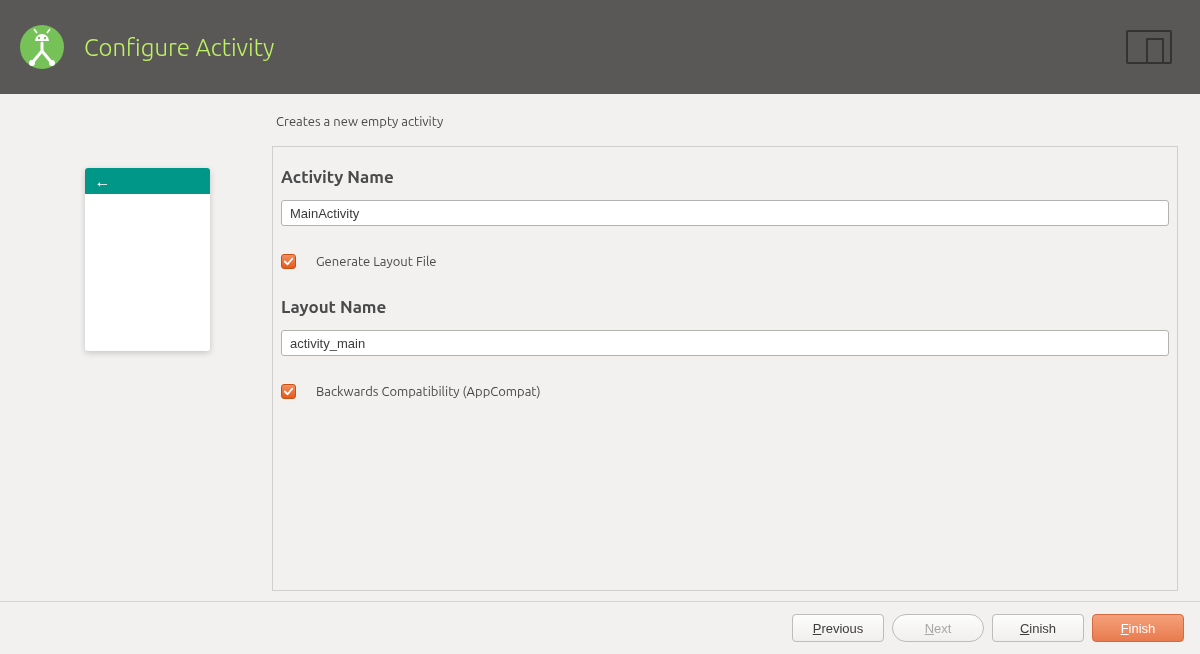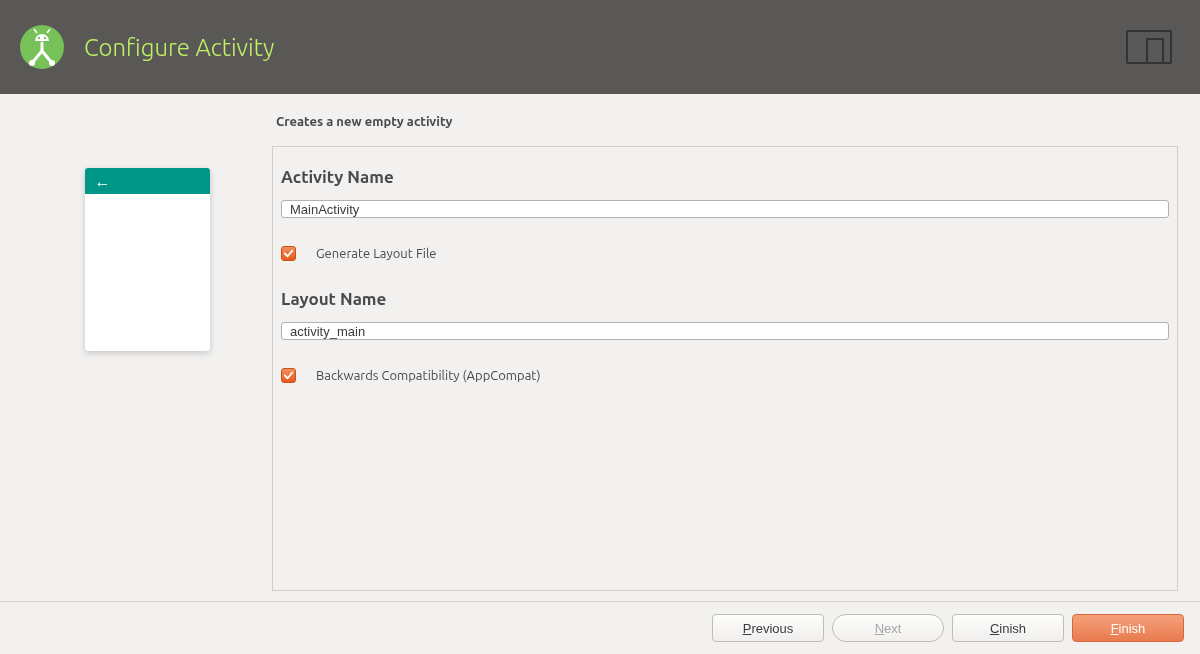--- a/index.html
+++ b/index.html
@@ -93,21 +93,21 @@
       font-size: 16px;
       line-height: 1;
     }
     .right-panel {
       flex: 1;
       display: flex;
       flex-direction: column;
     }
     .description {
       font-size: 13px;
-      font-weight: bold;
+      font-weight: normal;
       color: #4a4a4a;
       margin-bottom: 18px;
       padding-left: 4px;
     }
     .form-box {
       border: 1px solid #d0cfce;
       background: #f2f1f0;
       padding: 20px 4px 10px 4px;
       flex: 1;
       display: flex;
@@ -116,24 +116,24 @@
     .field-label {
       font-size: 17px;
       font-weight: bold;
       color: #4a4a4a;
       margin-bottom: 14px;
       padding-left: 4px;
     }
     .text-input {
       width: calc(100% - 8px);
       margin: 0 4px;
-      height: 14px;
+      height: 26px;
       border: 1px solid #b3b2b0;
       border-radius: 3px;
-      padding: 8px 8px;
+      padding: 0 8px;
       font-size: 13px;
       color: #3c3c3c;
       background: #ffffff;
       outline: none;
     }
     .checkbox-row {
       display: flex;
       gap: 20px;
       margin-top: 28px;
       margin-bottom: 28px;
@@ -162,21 +162,21 @@
       height: 53px;
       border-top: 1px solid #d6d5d3;
       background: #f2f1f0;
       display: flex;
       align-items: center;
       justify-content: flex-end;
       padding: 0 16px;
       gap: 8px;
     }
     .btn {
-      width: 112px;
+      width: 92px;
       height: 28px;
       border: 1px solid #bdbcba;
       border-radius: 4px;
       background: linear-gradient(to bottom, #fdfdfc, #f0efee);
       font-size: 13px;
       color: #3c3c3c;
       cursor: pointer;
       display: flex;
       align-items: center;
       justify-content: center;

